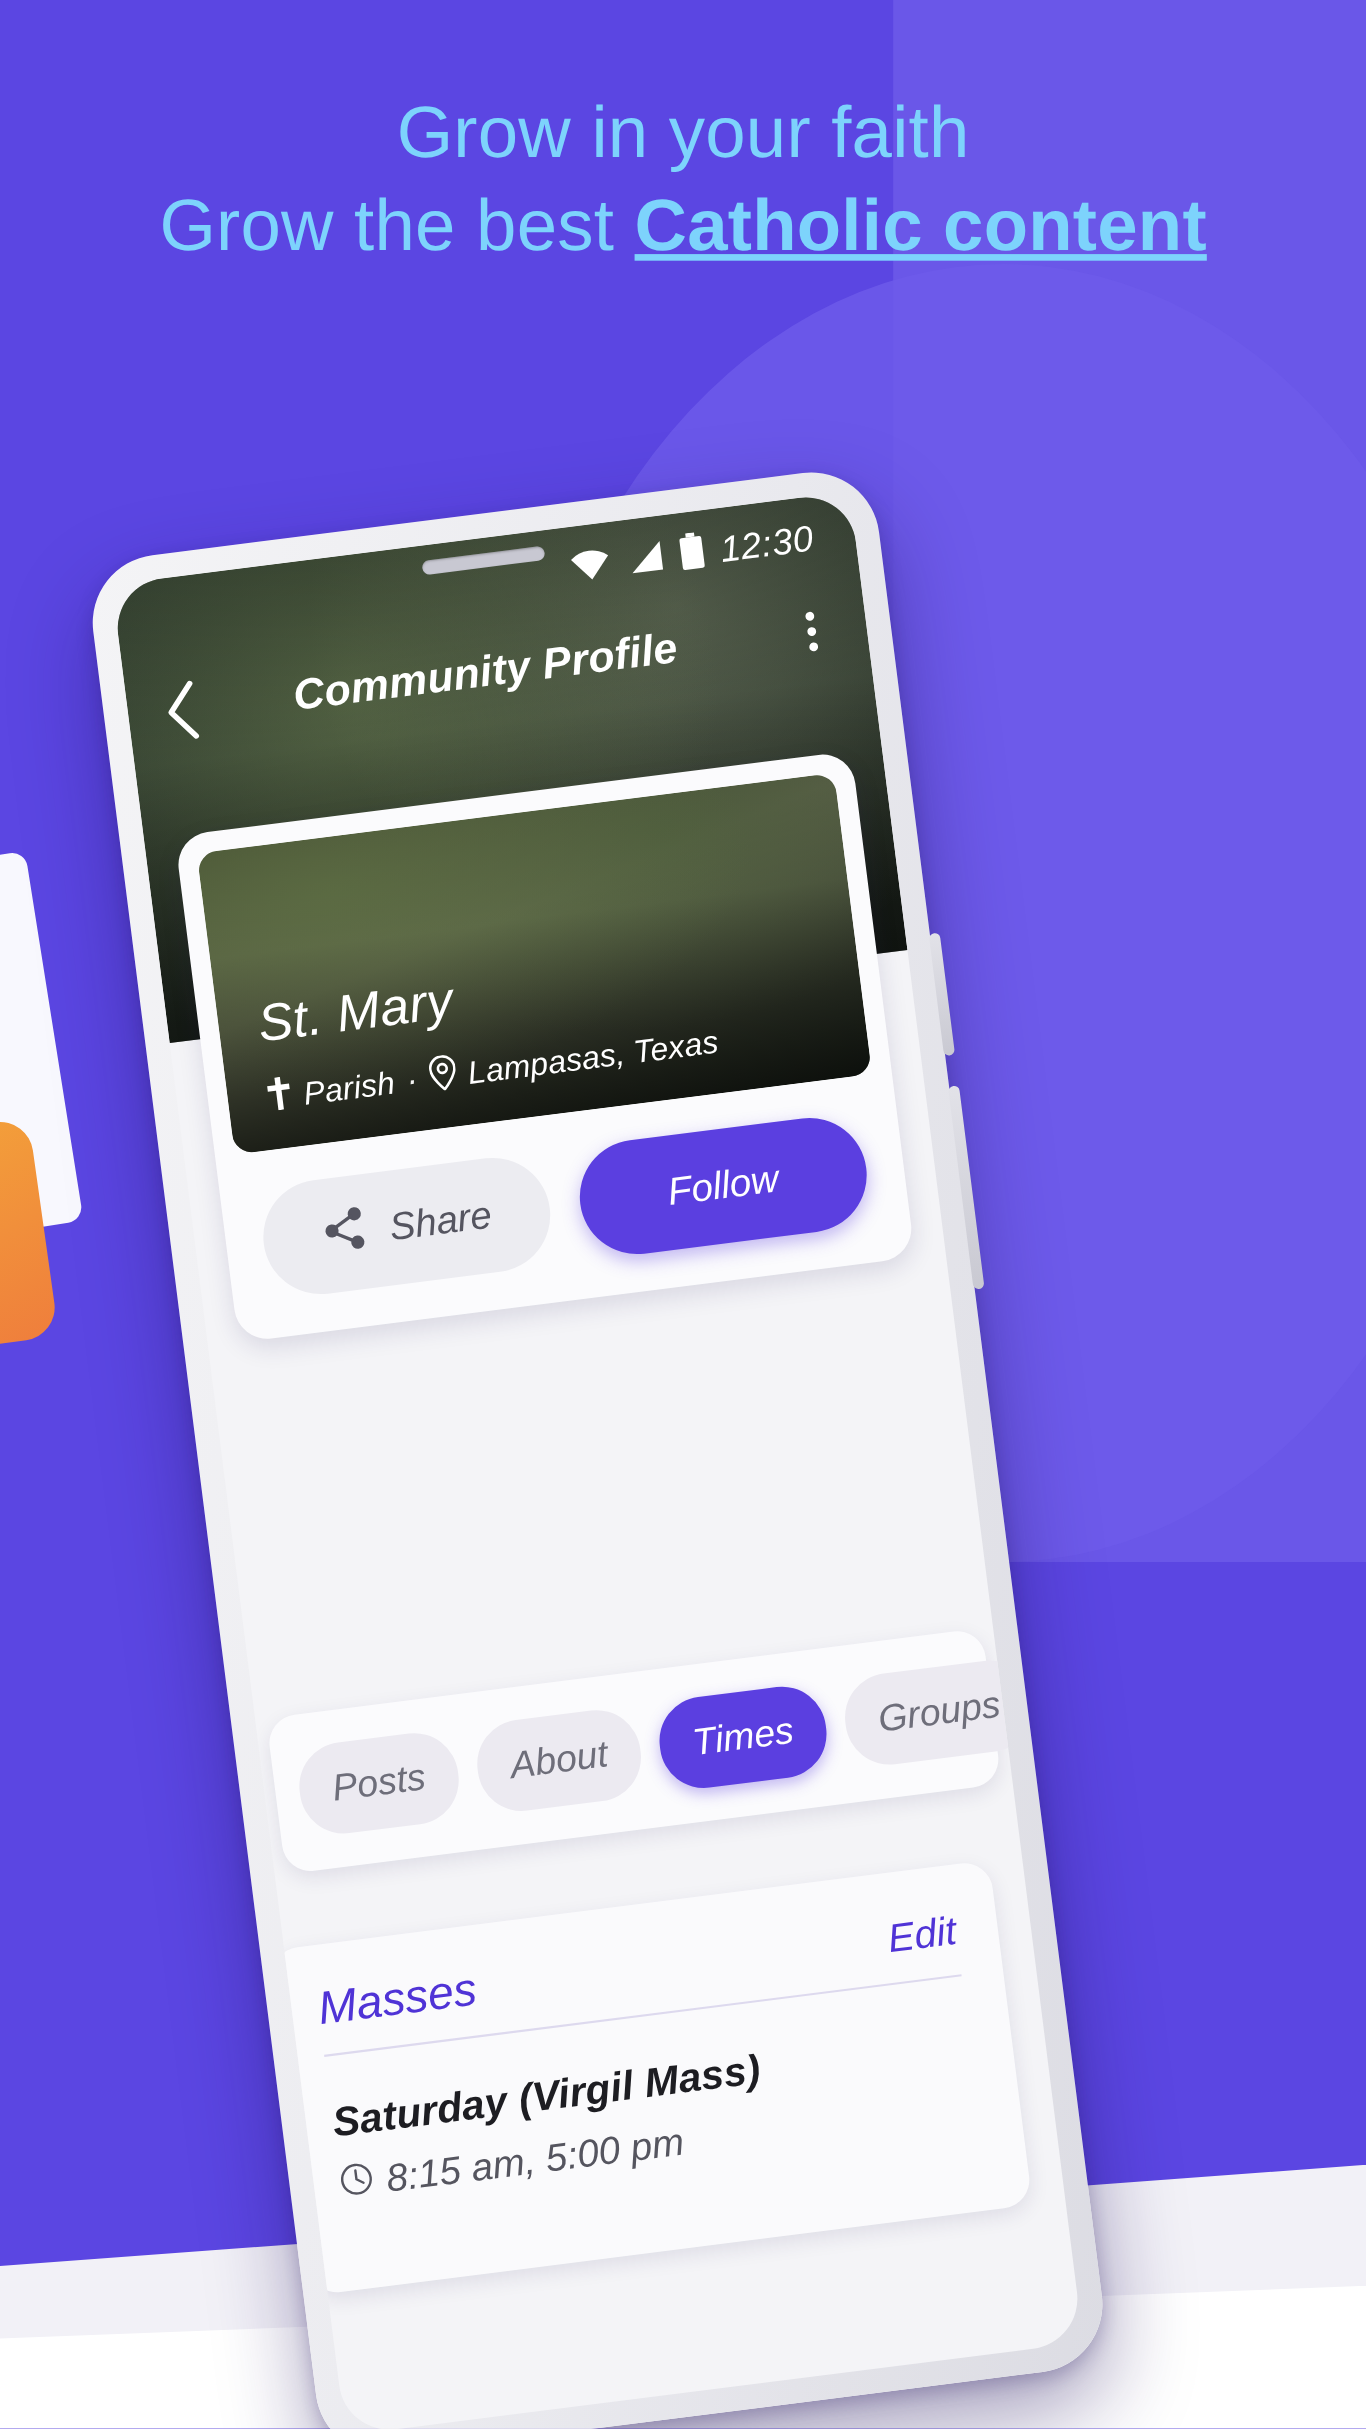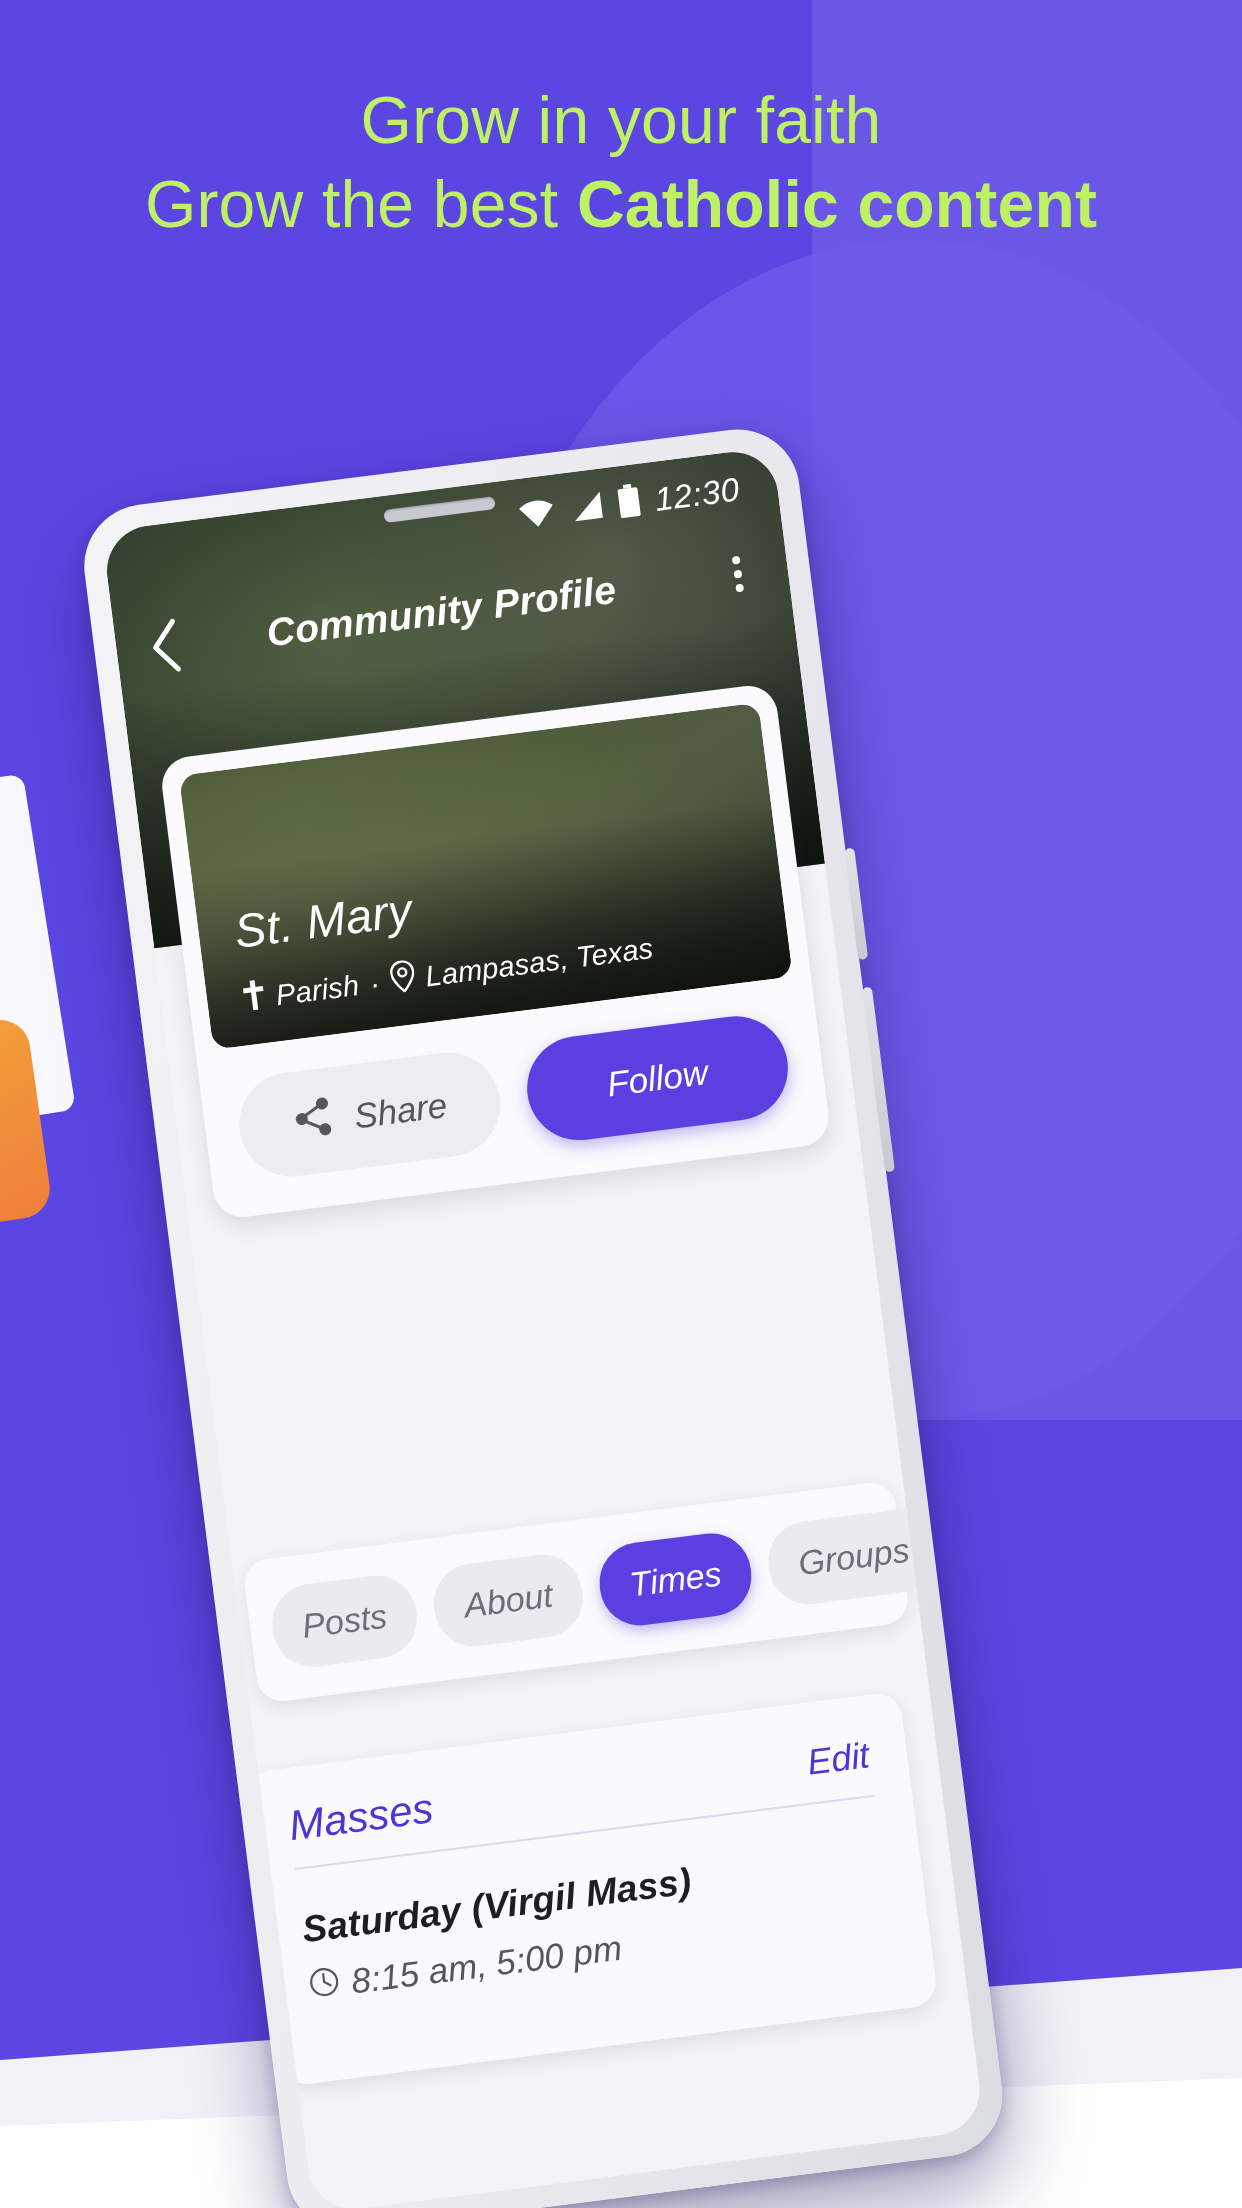--- a/index.html
+++ b/index.html
@@ -49,27 +49,27 @@
     width:110px; height:340px;
     background:#ffffff;
     border-radius:14px;
     transform:rotate(-9deg);
     opacity:.96;
   }
 
   
   #headline {
     position:absolute; top:78px; left:0; width:1242px;
-    text-align:center; color:#bef264;
+    text-align:center; color:#7dd3fc;
     font-weight:300;
     line-height:1.28;
     letter-spacing:.2px;
   }
   #headline .line { font-size:66px; display:block; white-space:pre; }
-  #headline .bold { font-weight:700; }
+  #headline .bold { font-weight:700;text-decoration:underline; }
 
   
   #phone-wrap {
     position:absolute;
     left:96px; top:466px;
     width:720px; height:1740px;
     transform:rotate(-7.2deg);
     transform-origin:50% 10%;
   }
   #phone-body {

